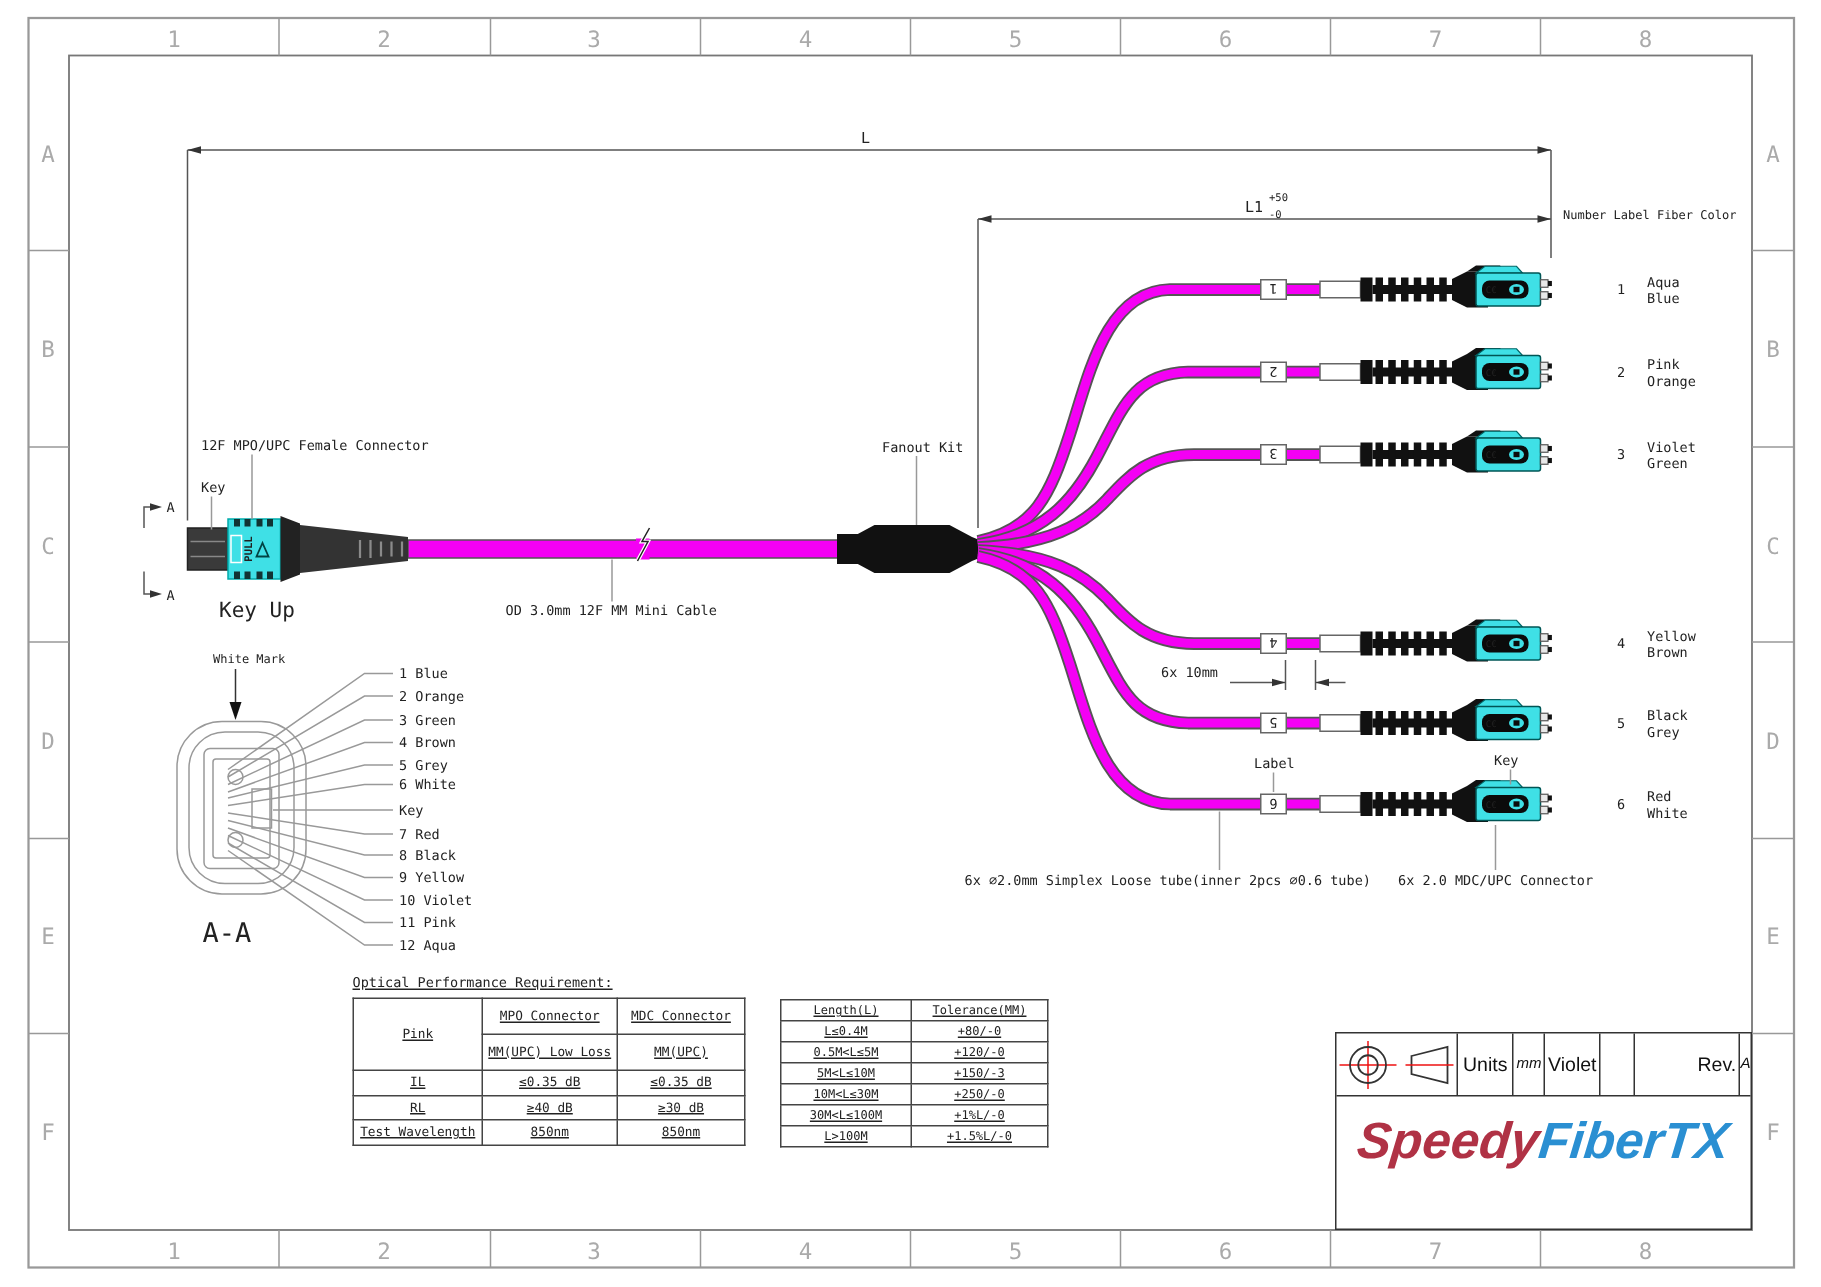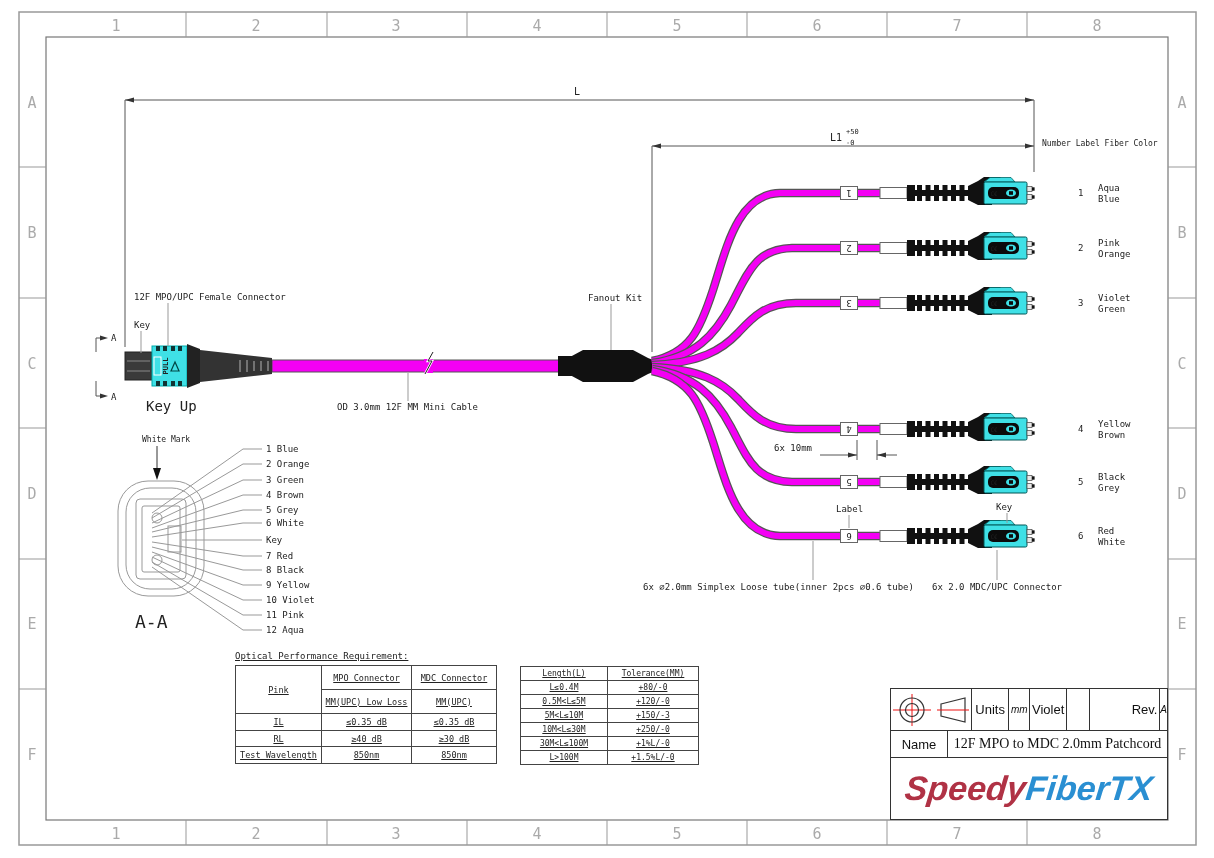--- a/index.html
+++ b/index.html
@@ -470,22 +470,18 @@
         <line x1="46" y1="19" x2="78" y2="19" stroke="#ee1111" stroke-width="1"></line>
       </svg>
     </div>
     <div style="width:44px;" class="tb-label">Units</div>
     <div style="width:25px;" class="tb-small">mm</div>
     <div style="width:43px;" class="tb-label">Violet</div>
     <div style="width:27px;" class="tb-small"></div>
     <div style="width:36px;margin-left:40px;" class="tb-label">Rev.</div>
     <div style="flex:1;border-right:none;" class="tb-small">A</div>
   </div>
-  <div class="tb-row2">
-    <div style="width:57px;border-right:1px solid #333;" class="tb-label">Name</div>
-    <div style="flex:1;font-family:'Liberation Serif',serif;font-size:14px;">12F MPO to MDC 2.0mm Patchcord</div>
-  </div>
   <div class="tb-row3">
     <span class="logo"><span style="color:#b03245;">Speedy</span><span style="color:#2a8fd2;">FiberTX</span></span>
   </div>
 </div>
 
 </div>
 
 </body></html>

